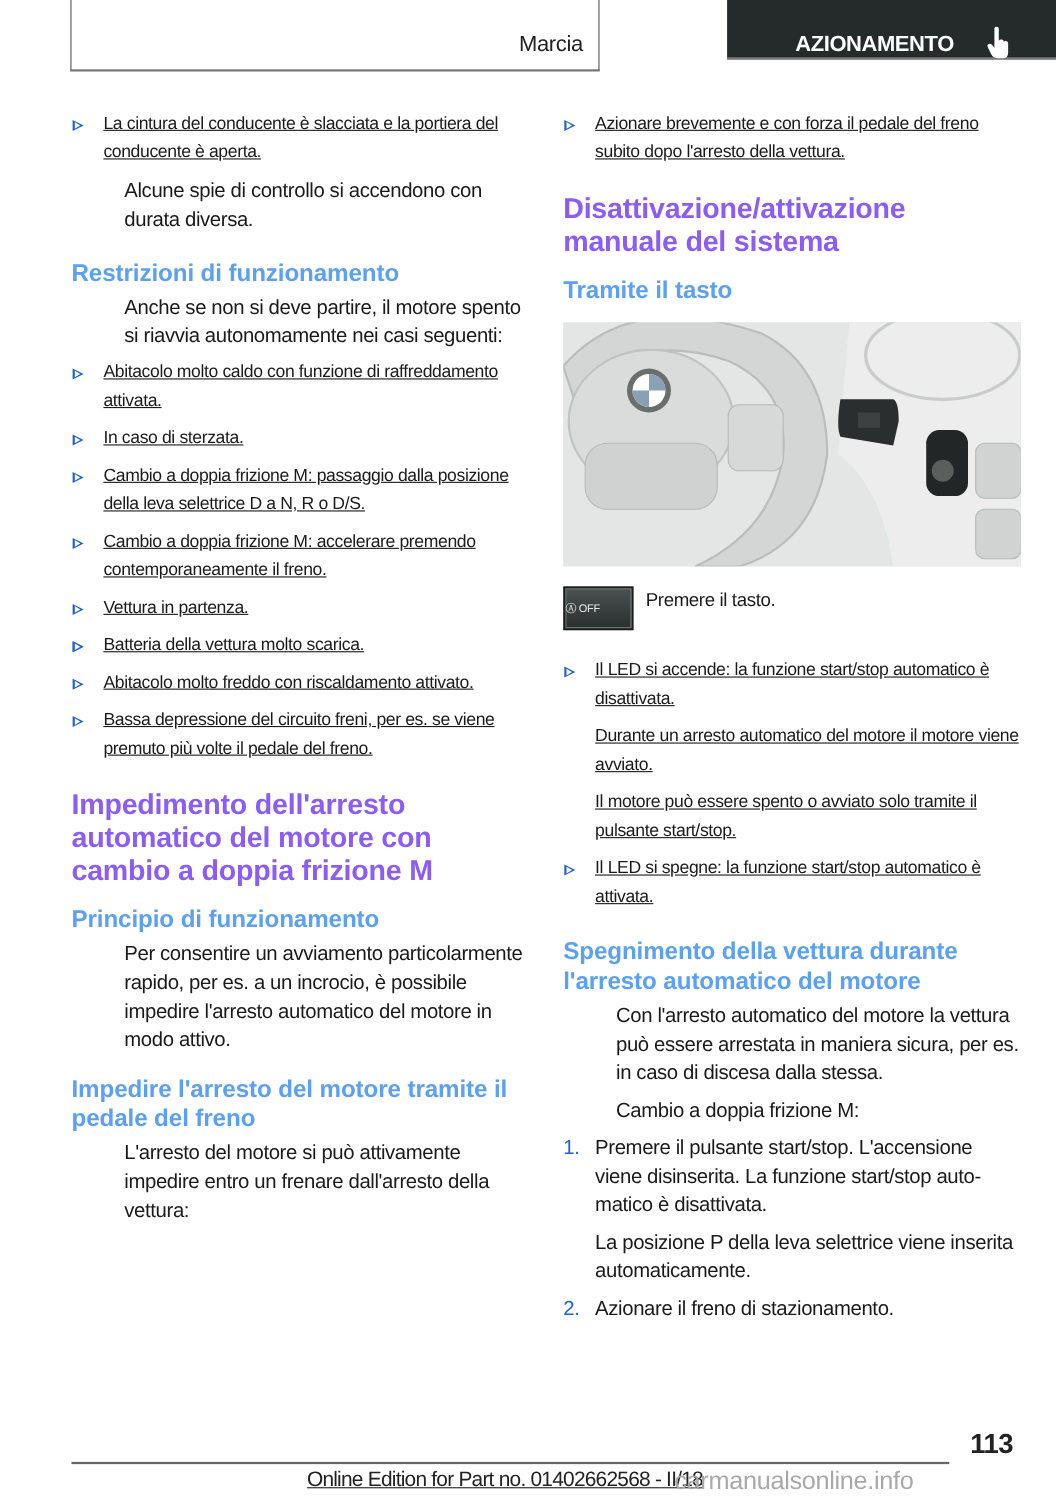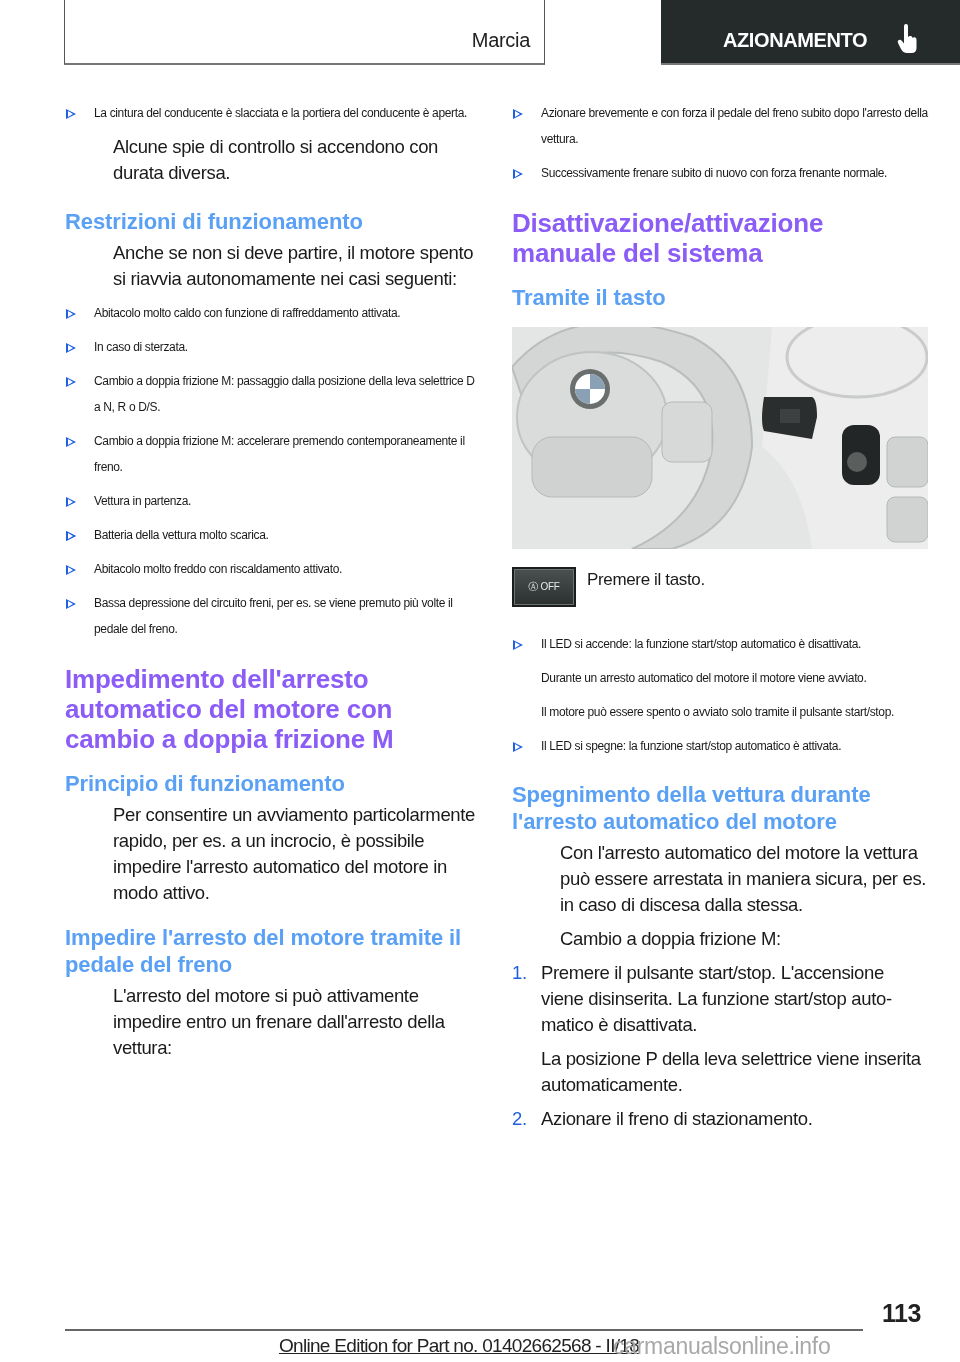--- a/index.html
+++ b/index.html
@@ -10,37 +10,37 @@
   .hdr-left {
     position: absolute; left: 64px; top: 0; width: 481px; height: 65px;
     border-left: 1px solid #555; border-right: 1px solid #555; border-bottom: 2px solid #777;
     background: #fff;
   }
   .hdr-left .label {
     position: absolute; right: 14px; top: 29px; font-size: 20px; color: #222;
     letter-spacing: -0.3px;
   }
   .hdr-right {
-    position: absolute; left: 661px; top: 0; width: 299px; height: 65px;
+    position: absolute; left: 661px; top: 0; width: 299px; height: 54px;
     background: #252a2b; border-bottom: 2px solid #777;
   }
   .hdr-right .label {
     position: absolute; left: 62px; top: 29px; font-size: 20px; font-weight: bold; color: #fff;
     letter-spacing: -0.4px;
   }
   .hdr-right .hand { position: absolute; left: 236px; top: 24px; width: 22px; height: 30px; }
 
   
   .col { position: absolute; top: 100px; }
   .col-left { left: 65px; width: 415px; }
   .col-right { left: 512px; width: 418px; }
 
   p.body { font-size: 18.5px; line-height: 26px; letter-spacing: -0.35px; margin-bottom: 8px; margin-left: 48px; }
 
-  .bullet { position: relative; padding-left: 29px; font-size: 12px; line-height: 26px; letter-spacing: -0.35px; margin-bottom: 8px; }
+  .bullet { position: relative; padding-left: 29px; font-size: 16px; line-height: 26px; letter-spacing: -0.35px; margin-bottom: 8px; text-decoration: underline; }
   .bullet .tri {
     position: absolute; left: 1px; top: 9px; width: 0; height: 0;
     border-top: 5.5px solid transparent; border-bottom: 5.5px solid transparent;
     border-left: 10px solid #1f5fe0;
   }
   .bullet .tri::after {
     content: ""; position: absolute; left: -8.5px; top: -3.2px;
     border-top: 3.2px solid transparent; border-bottom: 3.2px solid transparent;
     border-left: 5.8px solid #fff;
   }
@@ -55,21 +55,21 @@
 
   .photo {
     width: 416px; height: 222px; margin: 16px 0 18px; position: relative; overflow: hidden;
     background: #e6e8e7;
   }
   .btn-row { position: relative; min-height: 52px; margin-bottom: 12px; }
   .btn-img {
     position: absolute; left: 0; top: 0; width: 64px; height: 40px;
     background: linear-gradient(#4a5150, #2b302f); border: 2px solid #1a1d1c;
     box-shadow: inset 0 0 0 1px #6b7372;
-    display: flex; align-items: center; justify-content: center;
+    display: flex; align-items: center; justify-content: flex-start;
   }
   .btn-img span { color: #e8e8e8; font-size: 10px; letter-spacing: -0.3px; }
   .btn-text { padding-left: 75px; font-size: 17px; line-height: 26px; letter-spacing: -0.35px; }
 
   
   .page-num { position: absolute; left: 882px; top: 1299px; font-size: 25px; font-weight: bold; color: #222; letter-spacing: -0.5px; }
   .footer-line { position: absolute; left: 65px; top: 1329px; width: 798px; height: 2px; background: #666; }
   .footer-text { position: absolute; left: 279px; top: 1335px; font-size: 19px; color: #222; letter-spacing: -0.7px; text-decoration: underline; }
   .footer-site { position: absolute; left: 613px; top: 1333px; font-size: 23px; color: #a8a8a8; letter-spacing: -0.3px; }
 </style>
@@ -104,21 +104,20 @@
 
   <h1 class="h-main" style="margin-top:22px;">Impedimento dell'arresto automatico del motore con cambio a doppia frizione M</h1>
   <h2 class="h-sub" style="margin-top:12px;">Principio di funzionamento</h2>
   <p class="body">Per consentire un avviamento particolarmente rapido, per es. a un incrocio, è possibile impedire l'arresto automatico del motore in modo attivo.</p>
   <h2 class="h-sub" style="margin-top:18px;">Impedire l'arresto del motore tramite il pedale del freno</h2>
   <p class="body">L'arresto del motore si può attivamente impedire entro un frenare dall'arresto della vettura:</p>
 </div>
 
 <div class="col col-right">
   <div class="bullet"><span class="tri"></span><span>Azionare brevemente e con forza il pedale del freno subito dopo l'arresto della vettura.</span></div>
-  <div class="bullet"><span class="tri"></span><span>Successivamente frenare subito di nuovo con forza frenante normale.</span></div>
 
   <h1 class="h-main" style="margin-top:22px;">Disattivazione/attivazione manuale del sistema</h1>
   <h2 class="h-sub" style="margin-top:10px;">Tramite il tasto</h2>
 
   <div class="photo">
     <svg width="416" height="222" viewBox="0 0 416 222">
       <rect width="416" height="222" fill="#e4e6e5"></rect>
       <path d="M260 0 L416 0 L416 222 L300 222 Q290 150 250 120 Z" fill="#ecedec"></path>
       <ellipse cx="345" cy="30" rx="70" ry="40" fill="none" stroke="#c9cccb" stroke-width="3"></ellipse>
       <path d="M0 40 Q60 -30 180 10 Q240 40 240 120 Q230 200 160 222 L120 222 Q190 190 200 120 Q205 60 150 35 Q60 5 10 70 Z" fill="#d3d6d5" stroke="#b9bdbc" stroke-width="2"></path>

